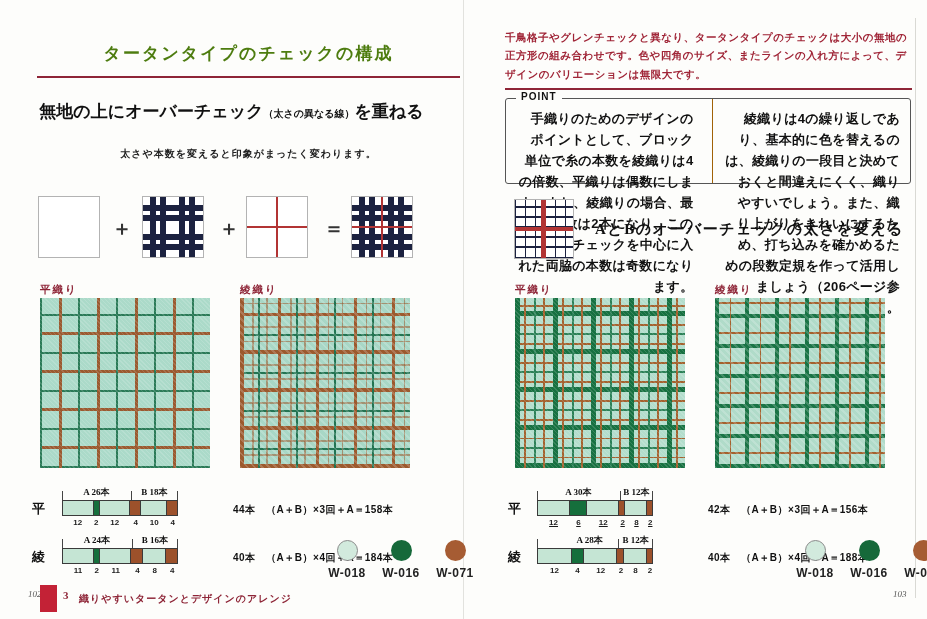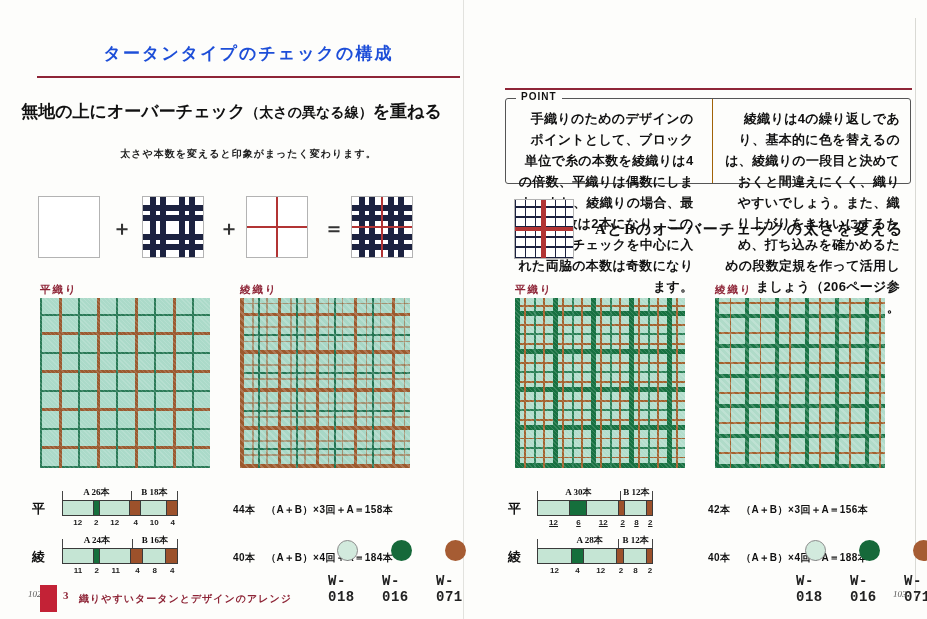--- a/index.html
+++ b/index.html
@@ -8,23 +8,23 @@
   .abs{position:absolute;}
   .serif{font-family:"Liberation Serif","DejaVu Serif",serif;}
 
   
   .gutter{left:463px;top:0;width:1px;height:619px;background:#e2e2de;}
   .page-edge{left:915px;top:18px;width:1px;height:580px;background:#d9d9d4;}
   .redrule{height:2px;background:#8e2537;}
 
   
   .title{left:37px;top:42px;width:423px;text-align:center;font-size:17px;font-weight:bold;
-         color:#1d4ed8;letter-spacing:2px;}
+         color:#4d7c0f;letter-spacing:2px;}
   .heading{left:20px;top:100px;width:423px;text-align:center;font-size:17px;font-weight:bold;color:#111;}
-  .heading .paren{font-size:14px;}
+  .heading .paren{font-size:10px;}
   .subtext{left:37px;width:423px;text-align:center;font-size:10px;font-weight:bold;color:#222;letter-spacing:1px;}
 
   
   .sq{width:62px;height:62px;background:#fff;border:1px solid #b3b3b3;box-sizing:border-box;}
   .op{font-size:20px;font-weight:bold;color:#333;line-height:1;}
   .sq-check{background-image:
     linear-gradient(90deg,transparent 0 12%,#1c2240 12% 22%,transparent 22% 28%,#1c2240 28% 38%,transparent 38% 60%,#1c2240 60% 70%,transparent 70% 76%,#1c2240 76% 86%,transparent 86%),
     linear-gradient(0deg,transparent 0 12%,#1c2240 12% 22%,transparent 22% 28%,#1c2240 28% 38%,transparent 38% 60%,#1c2240 60% 70%,transparent 70% 76%,#1c2240 76% 86%,transparent 86%);}
   .sq-cross{background-image:
     linear-gradient(90deg,transparent 0 48%,#b23434 48% 52%,transparent 52%),
@@ -71,21 +71,21 @@
   .bar-strip .seg{display:block;border-right:1px solid #3a3a3a;}
   .bar-strip .seg:last-child{border-right:none;}
   .bar-nums{display:flex;height:10px;margin-top:2px;}
   .bar-nums span{display:block;text-align:center;font-size:8px;font-weight:bold;color:#222;}
   .formula{font-size:10px;font-weight:bold;color:#111;white-space:nowrap;letter-spacing:0.5px;margin-left:26px;}
 
   
   .chips{display:flex;gap:16px;}
   .chip{display:flex;flex-direction:column;align-items:center;width:38px;}
   .chip i{display:block;width:21px;height:21px;border-radius:50%;}
-  .chip b{margin-top:12px;font-size:14px;font-weight:bold;color:#222;letter-spacing:0.5px;font-family:Liberation Mono, monospace;}
+  .chip b{margin-top:5px;font-size:12px;font-weight:bold;color:#222;letter-spacing:0.5px;}
 
   
   .intro{left:505px;top:28px;width:408px;font-size:10.5px;font-weight:bold;color:#a02537;
          line-height:1.75;letter-spacing:0.5px;}
   .pointbox{left:505px;top:98px;width:406px;height:86px;border:1px solid #555;border-radius:3px;
             box-sizing:border-box;text-align:right;}
   .pointlabel{position:absolute;top:-8px;left:10px;background:#fdfdfb;padding:0 5px;
               font-size:10px;font-weight:bold;color:#111;letter-spacing:1px;}
   .pointcols{display:flex;height:100%;}
   .pointcol{flex:1;padding:9px 10px 6px 12px;font-size:13px;font-weight:bold;line-height:1.62;
@@ -192,20 +192,21 @@
       <span class="chip">
         <i style="background:#16693a"></i>
         <b>W-016</b>
       </span>
       <span class="chip">
         <i style="background:#a65c33"></i>
         <b>W-071</b>
       </span>
     </div>
 
+  <div class="abs intro">千鳥格子やグレンチェックと異なり、タータンタイプのチェックは大小の無地の正方形の組み合わせです。色や四角のサイズ、またラインの入れ方によって、デザインのバリエーションは無限大です。</div>
   <div class="abs redrule" style="left:505px;top:88px;width:407px;"></div>
 
   <div class="abs pointbox">
     <span class="pointlabel">POINT</span>
     <div class="pointcols">
       <div class="pointcol">手織りのためのデザインのポイントとして、ブロック単位で糸の本数を綾織りは4の倍数、平織りは偶数にします。また、綾織りの場合、最小の本数は2本になり、このオーバーチェックを中心に入れた両脇の本数は奇数になります。</div>
       <div class="pointcol">綾織りは4の繰り返しであり、基本的に色を替えるのは、綾織りの一段目と決めておくと間違えにくく、織りやすいでしょう。また、織り上がりをきれいにするため、打ち込みを確かめるための段数定規を作って活用しましょう（206ページ参照）。</div>
     </div>
   </div>
 

